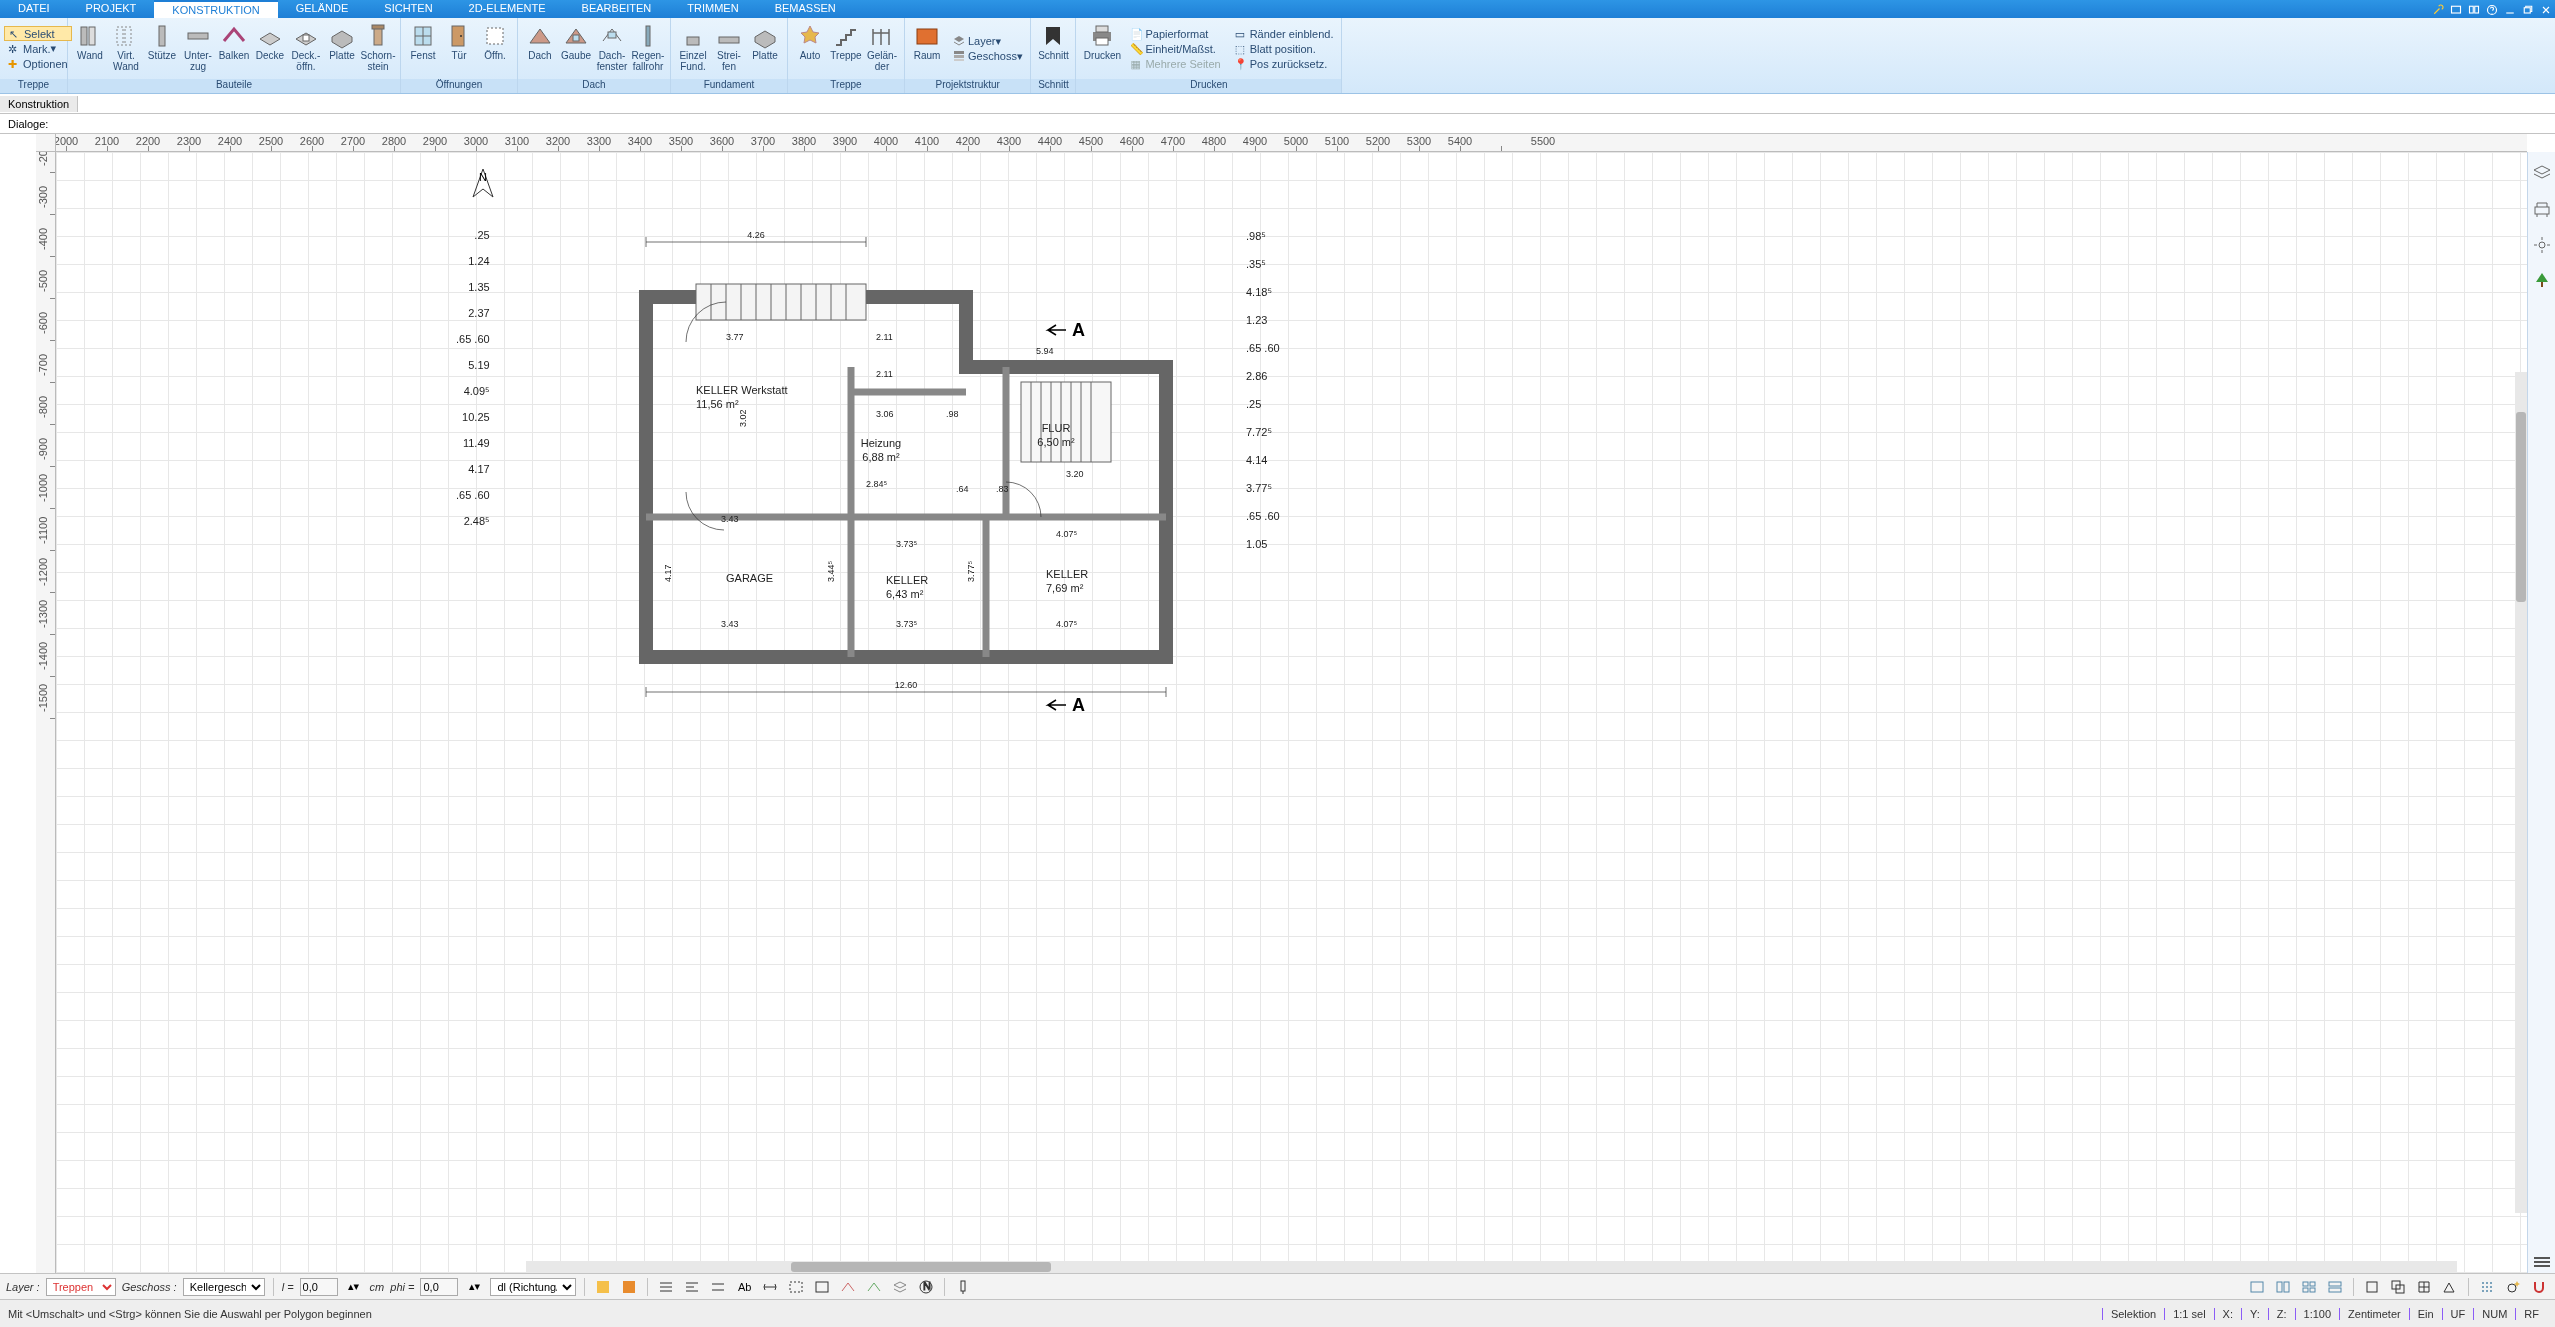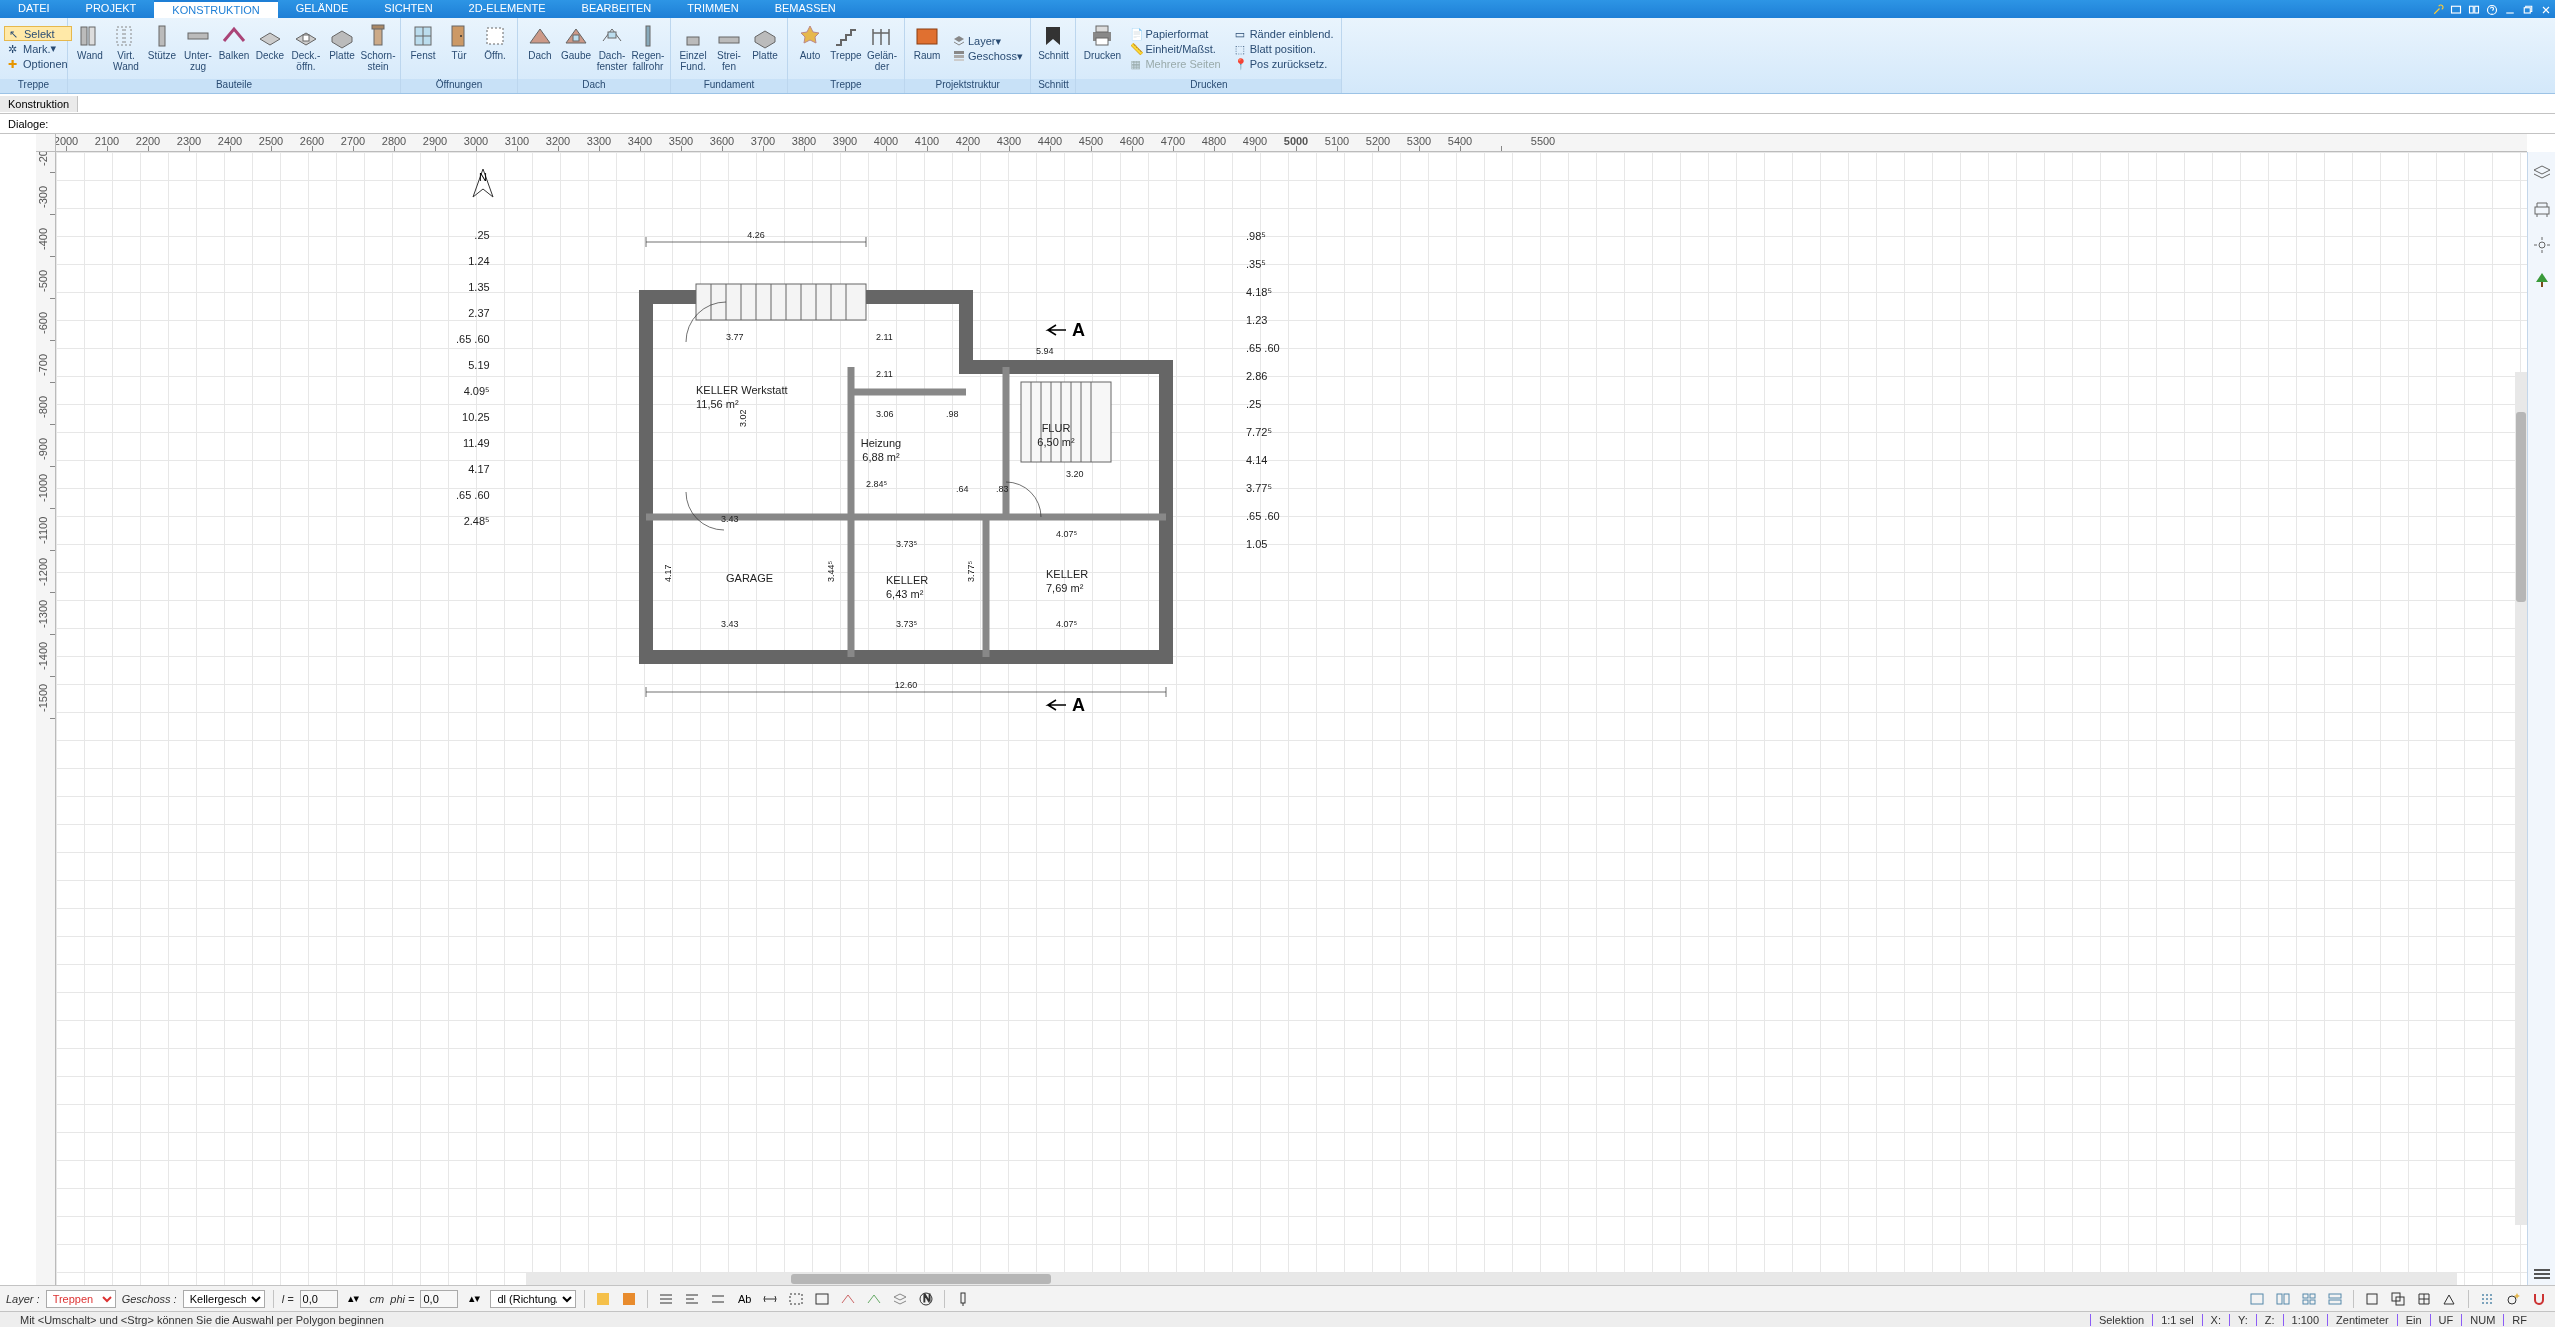--- a/index.html
+++ b/index.html
@@ -72,21 +72,21 @@
 
 .bottom-tools { height: 26px; background: #f3f3f3; border-top: 1px solid #c3c3c3; display: flex; align-items: center; padding: 0 6px; gap: 6px; }
 .bottom-tools .lbl { color: #333; font-style: italic; }
 .bottom-tools select, .bottom-tools input { height: 18px; border: 1px solid #aaa; font-size: 11px; padding: 0 2px; background: #fff; }
 .bottom-tools input.num { width: 38px; text-align: left; background: #f7f7f7; }
 .bottom-tools .icbtn { width: 20px; height: 20px; display: inline-flex; align-items: center; justify-content: center; border: 1px solid transparent; }
 .bottom-tools .icbtn svg { width: 16px; height: 16px; }
 .bottom-tools .sepv { width: 1px; height: 18px; background: #c3c3c3; margin: 0 2px; }
 
 
-.status { height: 16px; background: #eee; border-top: 1px solid #c3c3c3; display: flex; align-items: center; font-size: 10px; color: #333; padding: 0 20px; }
+.status { height: 28px; background: #eee; border-top: 1px solid #c3c3c3; display: flex; align-items: center; font-size: 10px; color: #333; padding: 0 8px; }
 .status .grow { flex: 1; }
 .status .cell { padding: 0 8px; border-left: 1px solid #8b5cf6; }
 
 
 .hscroll { position: absolute; left: 470px; right: 70px; bottom: 0; height: 12px; background: #e8e8e8; }
 .hscroll .thumb { position: absolute; left: 265px; width: 260px; top: 1px; bottom: 1px; background: #b6b6b6; border-radius: 3px; }
 .vscroll { position: absolute; right: 0; top: 220px; bottom: 60px; width: 12px; background: #e8e8e8; }
 .vscroll .thumb { position: absolute; top: 40px; height: 190px; left: 1px; right: 1px; background: #b6b6b6; border-radius: 3px; }
 </style>
 </head>
@@ -536,21 +536,21 @@
           <span style="left: 1035px;">4500</span>
           <i style="left: 1035px;"></i>
           <span style="left: 1076px;">4600</span>
           <i style="left: 1076px;"></i>
           <span style="left: 1117px;">4700</span>
           <i style="left: 1117px;"></i>
           <span style="left: 1158px;">4800</span>
           <i style="left: 1158px;"></i>
           <span style="left: 1199px;">4900</span>
           <i style="left: 1199px;"></i>
-          <span style="left: 1240px; font-weight: bold;">5000</span>
+          <span style="left: 1240px;">5000</span>
           <i style="left: 1240px;"></i>
           <span style="left: 1281px;">5100</span>
           <i style="left: 1281px;"></i>
           <span style="left: 1322px;">5200</span>
           <i style="left: 1322px;"></i>
           <span style="left: 1363px;">5300</span>
           <i style="left: 1363px;"></i>
           <span style="left: 1404px;">5400</span>
           <i style="left: 1404px;"></i>
           <span style="left: 1487px;">5500</span>

